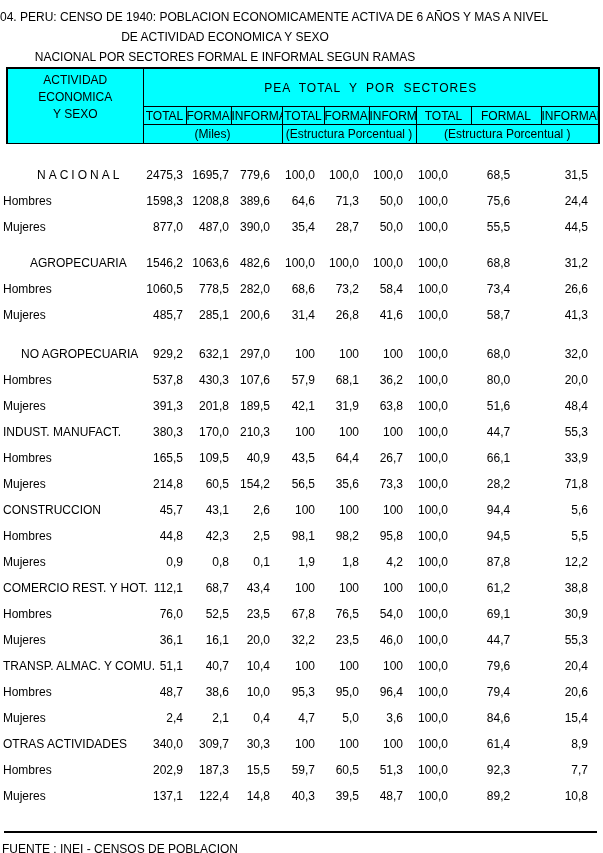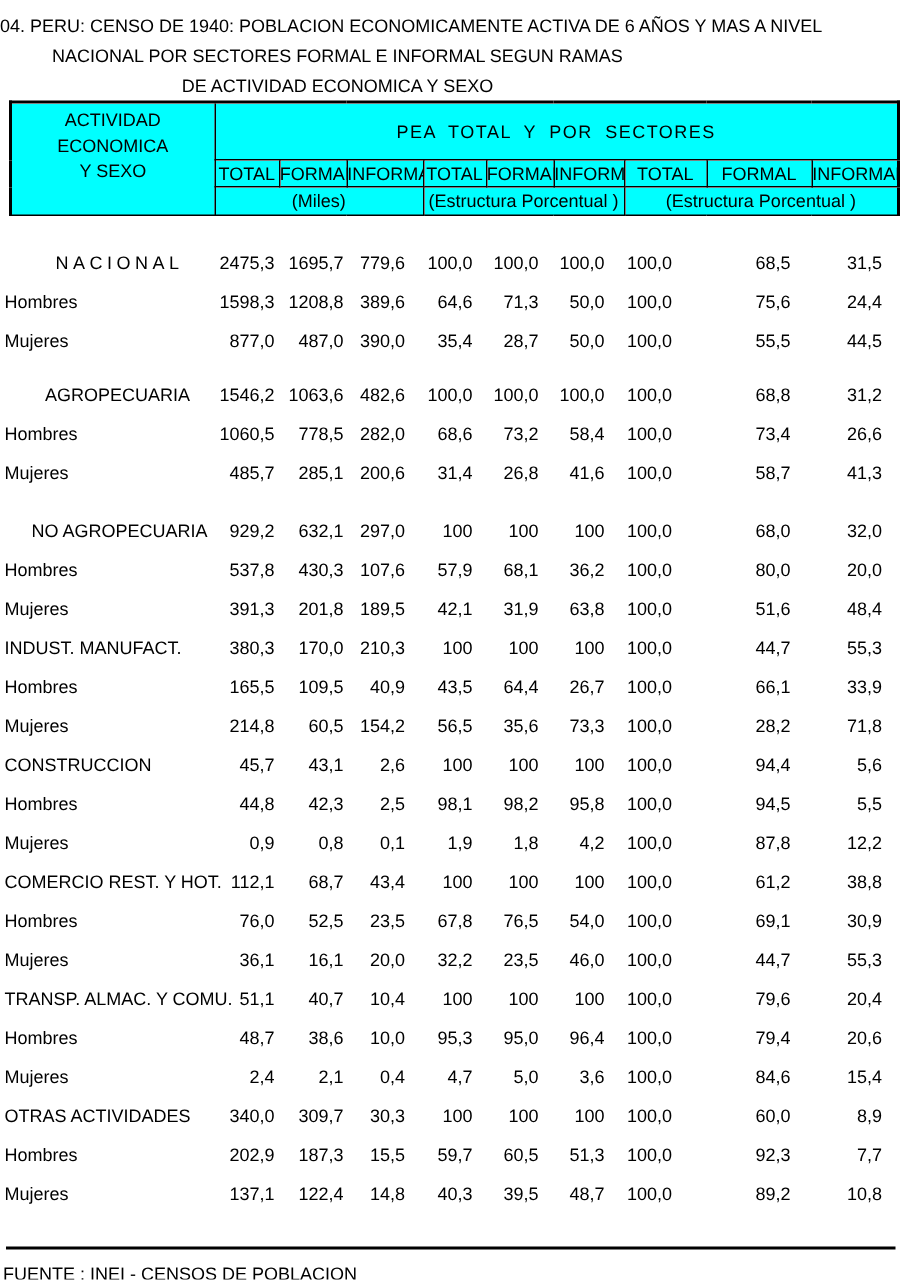--- a/index.html
+++ b/index.html
@@ -42,35 +42,35 @@
   #body-table td.lab.ind1 { padding-left:28px; }
   #body-table td.lab.ind2 { padding-left:19px; }
   #body-table td.num { text-align:right; }
   #body-table td:nth-child(2)  { padding-right:2px; }
   #body-table td:nth-child(3)  { padding-right:1px; }
   #body-table td:nth-child(4)  { padding-right:11px; }
   #body-table td:nth-child(5)  { padding-right:8px; }
   #body-table td:nth-child(6)  { padding-right:9px; }
   #body-table td:nth-child(7)  { padding-right:12px; }
   #body-table td:nth-child(8)  { padding-right:22px; }
-  #body-table td:nth-child(9)  { padding-right:13px; }
+  #body-table td:nth-child(9)  { padding-right:13px;text-align:center; }
   #body-table td:nth-child(10) { padding-right:10px; }
   #body-table tr.spacer td { height:auto; padding:0; }
 
   
   .footer-line { margin-left:4px; margin-top:22px; width:593px; height:2px; background:#000; }
   .source { margin-left:2px; margin-top:9px; font-size:12px; white-space:nowrap; }
 </style>
 </head>
 <body>
 
 <div class="titleblock">
   <div class="t-line t1">04. PERU: CENSO DE 1940:  POBLACION ECONOMICAMENTE ACTIVA DE 6 AÑOS Y MAS A NIVEL</div>
+  <div class="t-line t23">DE ACTIVIDAD ECONOMICA Y SEXO</div>
   <div class="t-line t23">NACIONAL POR SECTORES FORMAL E INFORMAL SEGUN RAMAS</div>
-  <div class="t-line t23">DE ACTIVIDAD ECONOMICA Y SEXO</div>
 </div>
 
 <table id="head-table">
   <colgroup>
     <col style="width:136px">
       <col style="width:43px">
       <col style="width:45px">
       <col style="width:51px">
     <col style="width:42px">
       <col style="width:45px">
@@ -384,21 +384,21 @@
       </tr>
       <tr>
         <td class="lab">OTRAS ACTIVIDADES</td>
         <td class="num">340,0</td>
         <td class="num">309,7</td>
         <td class="num">30,3</td>
         <td class="num">100</td>
         <td class="num">100</td>
         <td class="num">100</td>
         <td class="num">100,0</td>
-        <td class="num">60,0</td>
+        <td class="num">61,4</td>
         <td class="num">8,9</td>
       </tr>
       <tr>
         <td class="lab">Hombres</td>
         <td class="num">202,9</td>
         <td class="num">187,3</td>
         <td class="num">15,5</td>
         <td class="num">59,7</td>
         <td class="num">60,5</td>
         <td class="num">51,3</td>

